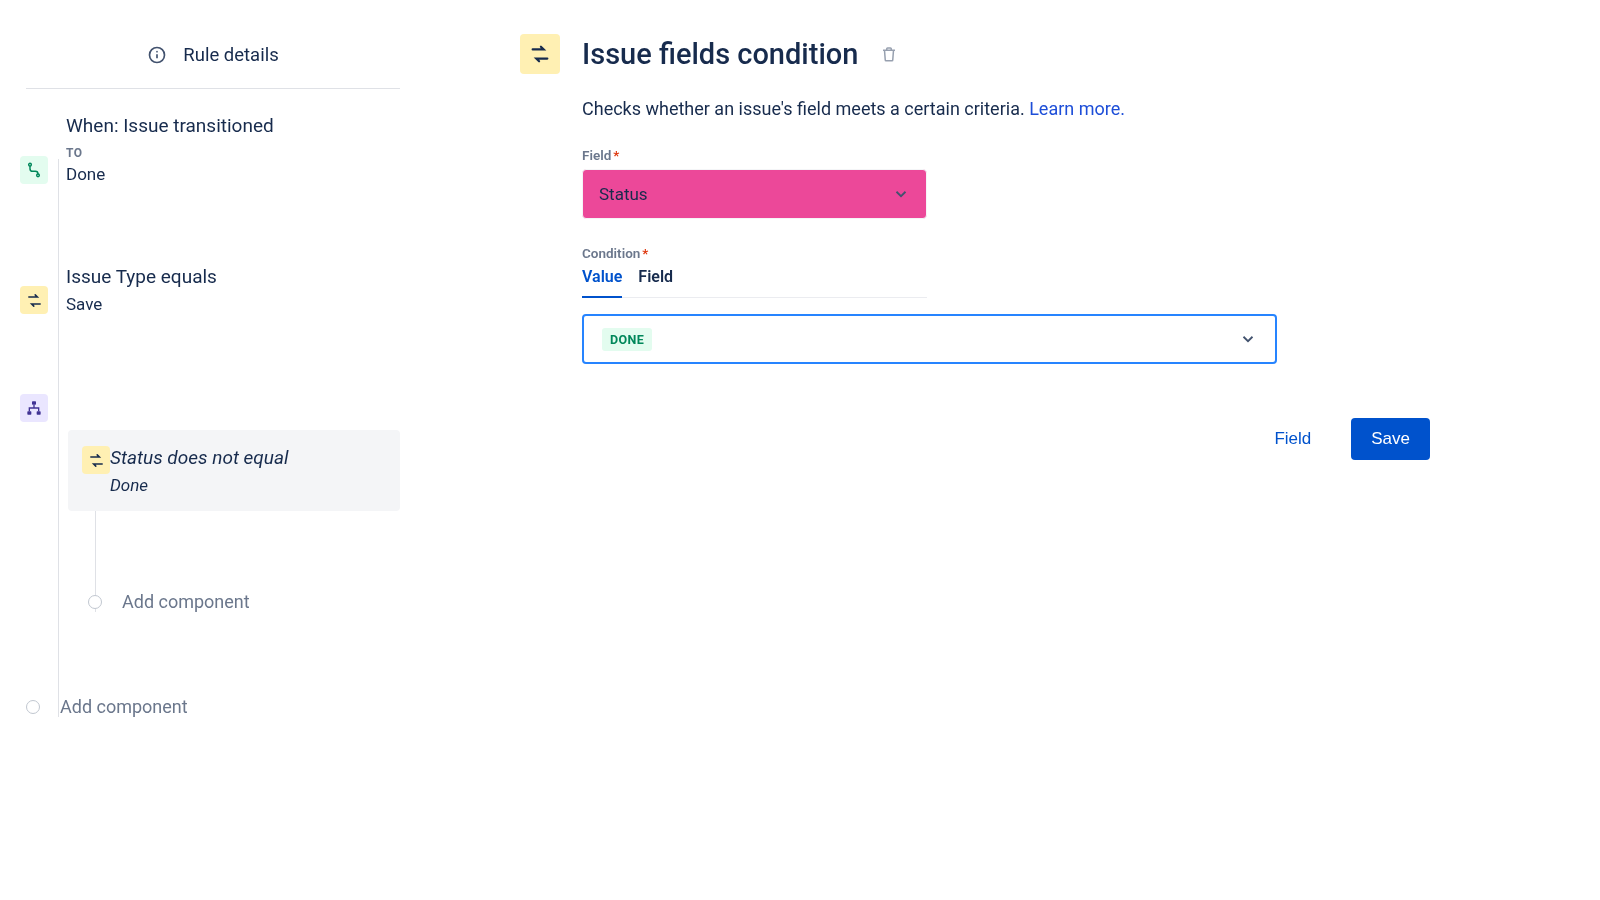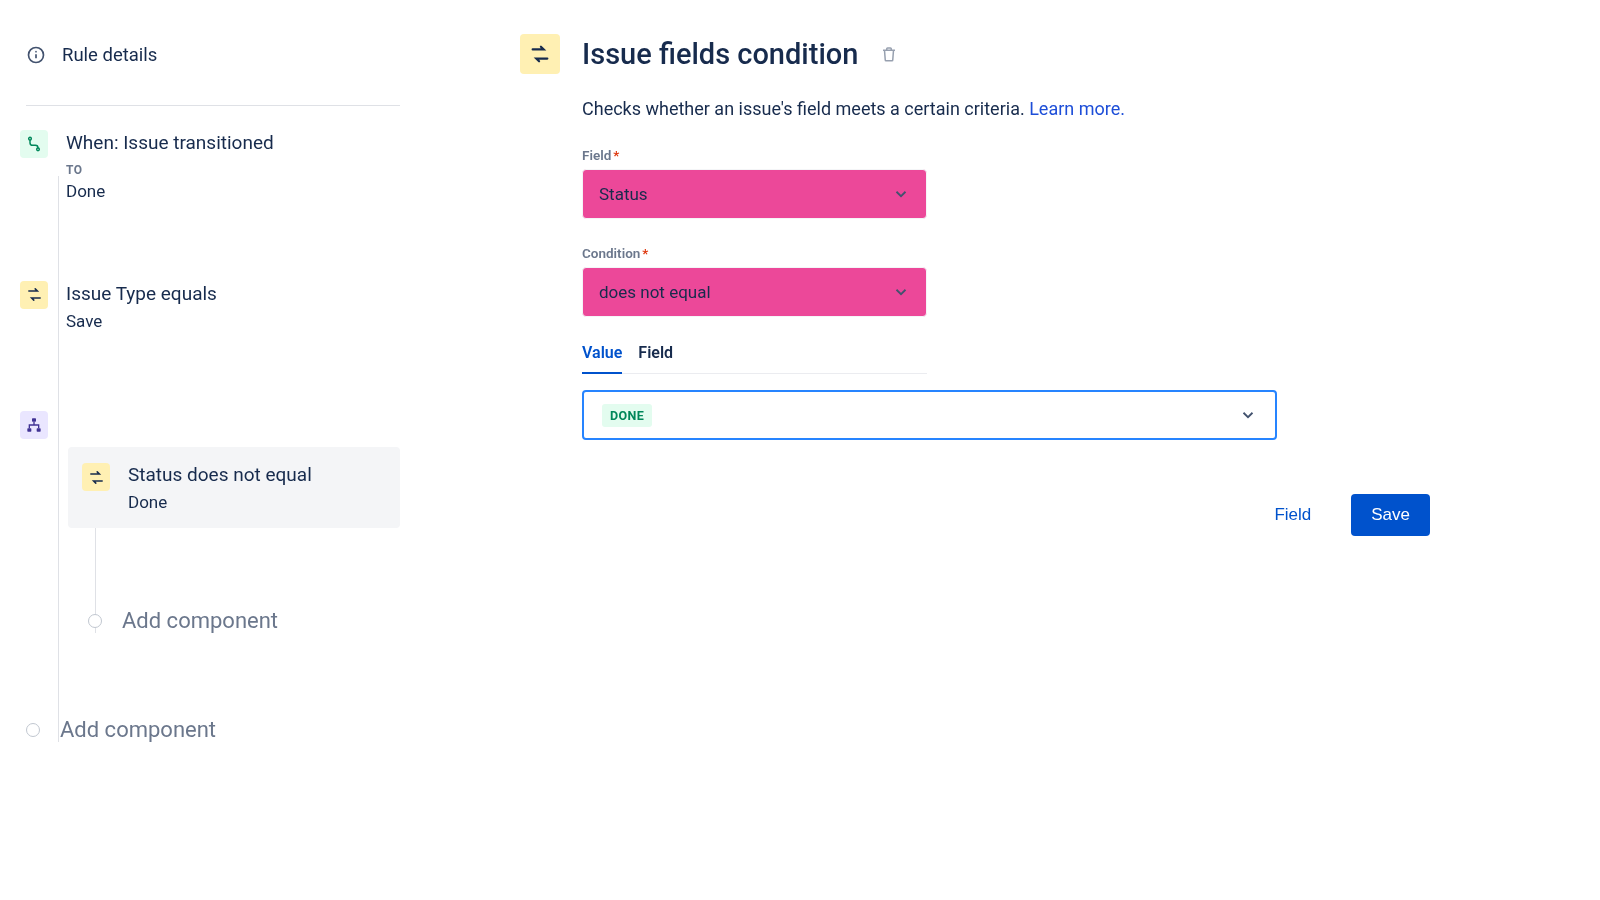--- a/index.html
+++ b/index.html
@@ -15,40 +15,41 @@
   
   .sidebar {
     width: 420px;
     padding: 44px 20px 40px 20px;
     position: relative;
   }
   .rule-header {
     display: flex;
     align-items: center;
     gap: 16px;
-    padding-bottom: 39px;
+    padding-bottom: 22px;
     border-bottom: 1px solid #dfe1e6;
     margin-bottom: 24px;
     margin-left: 6px;
+    justify-content: center;
   }
   .rule-header .info-ic { color: #42526e; }
   .rule-header .title { font-size: 18.5px; color: #172b4d; font-weight: 400; }
 
   .timeline { position: relative; }
   .vline {
     position: absolute;
     left: 38px;
     top: 46px;
     bottom: 0;
     border-left: 1px solid #dfe1e6;
   }
   .step {
     display: flex;
     gap: 18px;
-    align-items: flex-start;
+    align-items: flex-end;
     margin-bottom: 80px;
     position: relative;
   }
   .step:last-child { margin-bottom: 0; }
   .step-icon {
     width: 28px;
     height: 28px;
     border-radius: 4px;
     display: flex;
     align-items: center;
@@ -75,38 +76,38 @@
   }
   .branch .vline2 {
     position: absolute;
     left: 27px;
     top: 0;
     bottom: 0;
     border-left: 1px solid #dfe1e6;
   }
   .nested-step {
     display: flex;
-    gap: 18px;
     align-items: flex-start;
     padding: 16px 14px;
     border-radius: 4px;
     background: #f4f5f7;
     position: relative;
     margin-bottom: 80px;
+    font-style: italic;
   }
   .nested-step .step-icon { flex: 0 0 28px; }
   .nested-title { font-size: 19px; color: #172b4d; }
   .nested-sub   { font-size: 17px; color: #172b4d; margin-top: 6px; }
 
   .add-component {
     display: flex;
     align-items: center;
     gap: 20px;
     color: #6b778c;
-    font-size: 22px;
+    font-size: 18px;
   }
   .add-dot {
     width: 14px; height: 14px; border: 1.5px solid #c1c7d0; border-radius: 50%;
     background: #fff; flex: 0 0 14px; position: relative; z-index: 1;
   }
 
   
   .main {
     flex: 1;
     padding: 34px 160px 40px 100px;
@@ -273,28 +274,20 @@
         <svg width="18" height="18" viewBox="0 0 24 24" fill="none" stroke="currentColor" stroke-width="2.4">
             <path d="M6 9l6 6 6-6"></path>
           </svg>
       </span>
     </div>
 
     <div class="label">
       <span>Condition</span>
         <span class="req">*</span>
     </div>
-    <div class="select">
-      <span>does not equal</span>
-      <span class="chev">
-        <svg width="18" height="18" viewBox="0 0 24 24" fill="none" stroke="currentColor" stroke-width="2.4">
-            <path d="M6 9l6 6 6-6"></path>
-          </svg>
-      </span>
-    </div>
 
     <div class="tabs">
       <div class="tab active">Value</div>
       <div class="tab">Field</div>
     </div>
 
     <div class="value-select">
       <span class="lozenge">DONE</span>
       <span class="chev">
         <svg width="18" height="18" viewBox="0 0 24 24" fill="none" stroke="currentColor" stroke-width="2.4">

